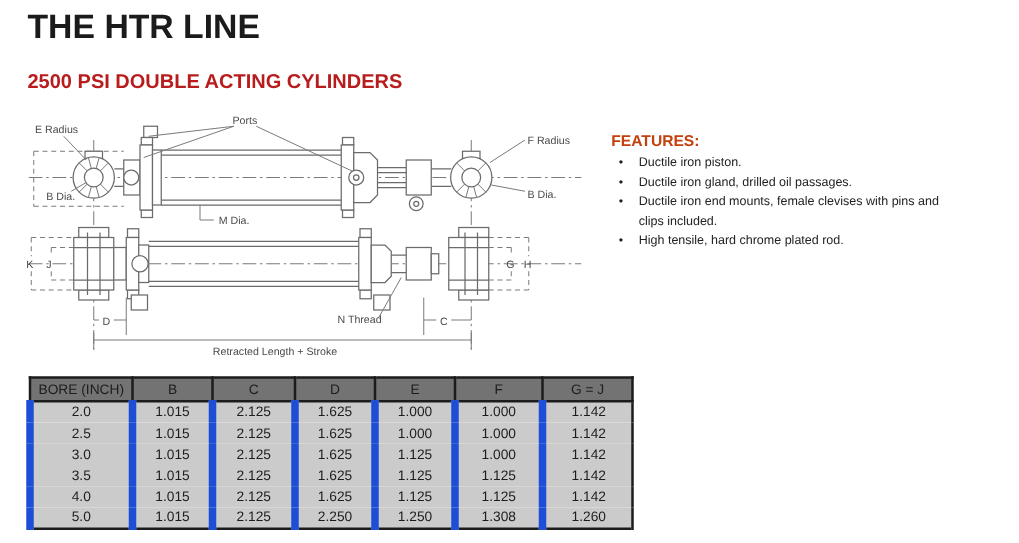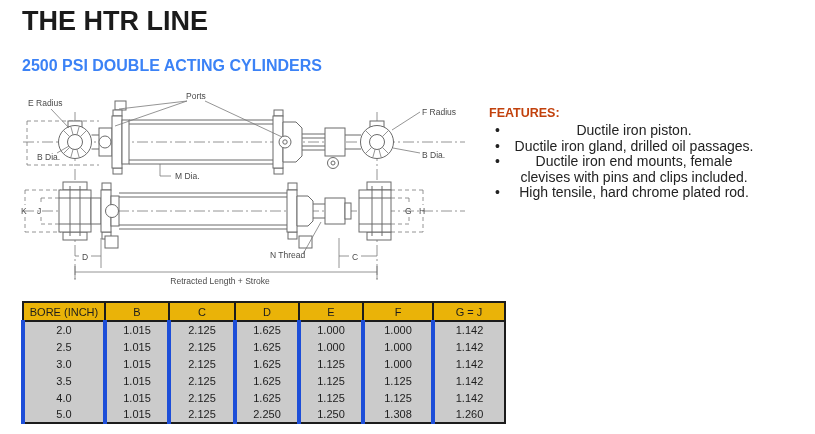--- a/index.html
+++ b/index.html
@@ -3,45 +3,45 @@
 <meta charset="utf-8">
 <style>
   * { margin:0; padding:0; box-sizing:border-box; }
   html,body { width:815px; height:434px; background:#ffffff; overflow:hidden;
     font-family:"Liberation Sans", sans-serif; color:#1d1d1d; }
   .page { position:relative; width:815px; height:434px; background:#fff; }
 
   .title { position:absolute; left:22px; top:6px; font-size:27px; font-weight:700;
     letter-spacing:0; color:#1b1b1b; }
   .subtitle { position:absolute; left:22px; top:57px; font-size:16px; font-weight:700;
-    color:#3b82f6; }
+    color:#b91c1c; }
 
   
   .diagram { position:absolute; left:15px; top:86px; width:455px; height:212px; }
   .dl { stroke:#6b6b6b; stroke-width:1; fill:none; }
   .df { stroke:#6b6b6b; stroke-width:1; fill:#ffffff; }
   .thin { stroke:#7a7a7a; stroke-width:0.8; fill:none; }
   .cl { stroke:#7a7a7a; stroke-width:0.8; fill:none; stroke-dasharray:11 3 2 3; }
   .dsh { stroke:#7a7a7a; stroke-width:0.8; fill:none; stroke-dasharray:4 3; }
   .dt { font-family:"Liberation Sans", sans-serif; font-size:8.5px; fill:#4a4a4a; }
 
   
   .features { position:absolute; left:489px; top:106px; width:268px; }
   .features h3 { font-size:12.5px; font-weight:700; color:#c2410c; margin-bottom:3px; }
-  .features ul { list-style:none; font-size:14px; line-height:15.5px; color:#222;text-align:center; }
+  .features ul { list-style:none; font-size:10px; line-height:15.5px; color:#222; }
   .features li { position:relative; padding-left:22px; }
   .features li::before { content:"\2022"; position:absolute; left:6px; top:0; }
 
   
   .spec-table-wrap { position:absolute; left:21px; top:301px; }
   table { border-collapse:collapse; table-layout:fixed; font-size:11px; color:#1d1d1d;
     border:2px solid #1c1c1c; }
-  th { background:#eab308; font-weight:400; height:19px;
+  th { background:#737373; font-weight:400; height:19px;
     border:2px solid #1c1c1c; text-align:center; vertical-align:middle; }
-  td { background:#cbcbcb; height:17px; border-left:4px solid #1d4ed8;
+  td { background:#cbcbcb; height:17px; border-left:6px solid #1d4ed8;
     border-right:2px solid #1c1c1c; text-align:center; vertical-align:middle; }
 </style>
 </head>
 <body>
 
 <div class="page">
 
   <h1 class="title">THE HTR LINE</h1>
   <h2 class="subtitle">2500 PSI DOUBLE ACTING CYLINDERS</h2>
 

